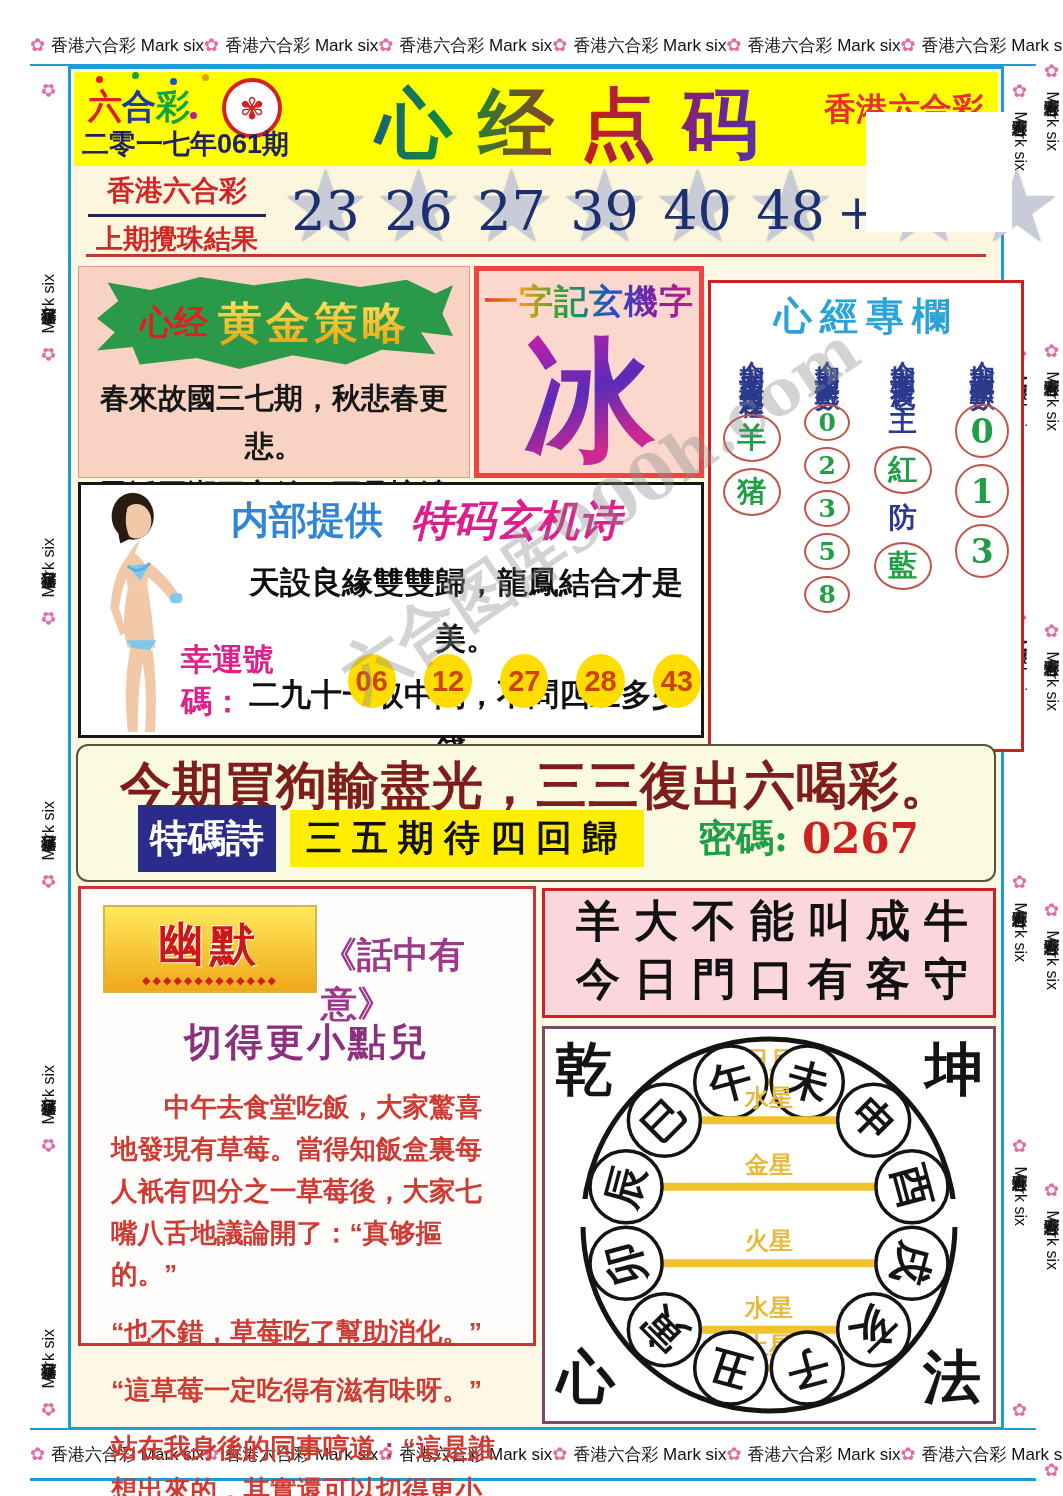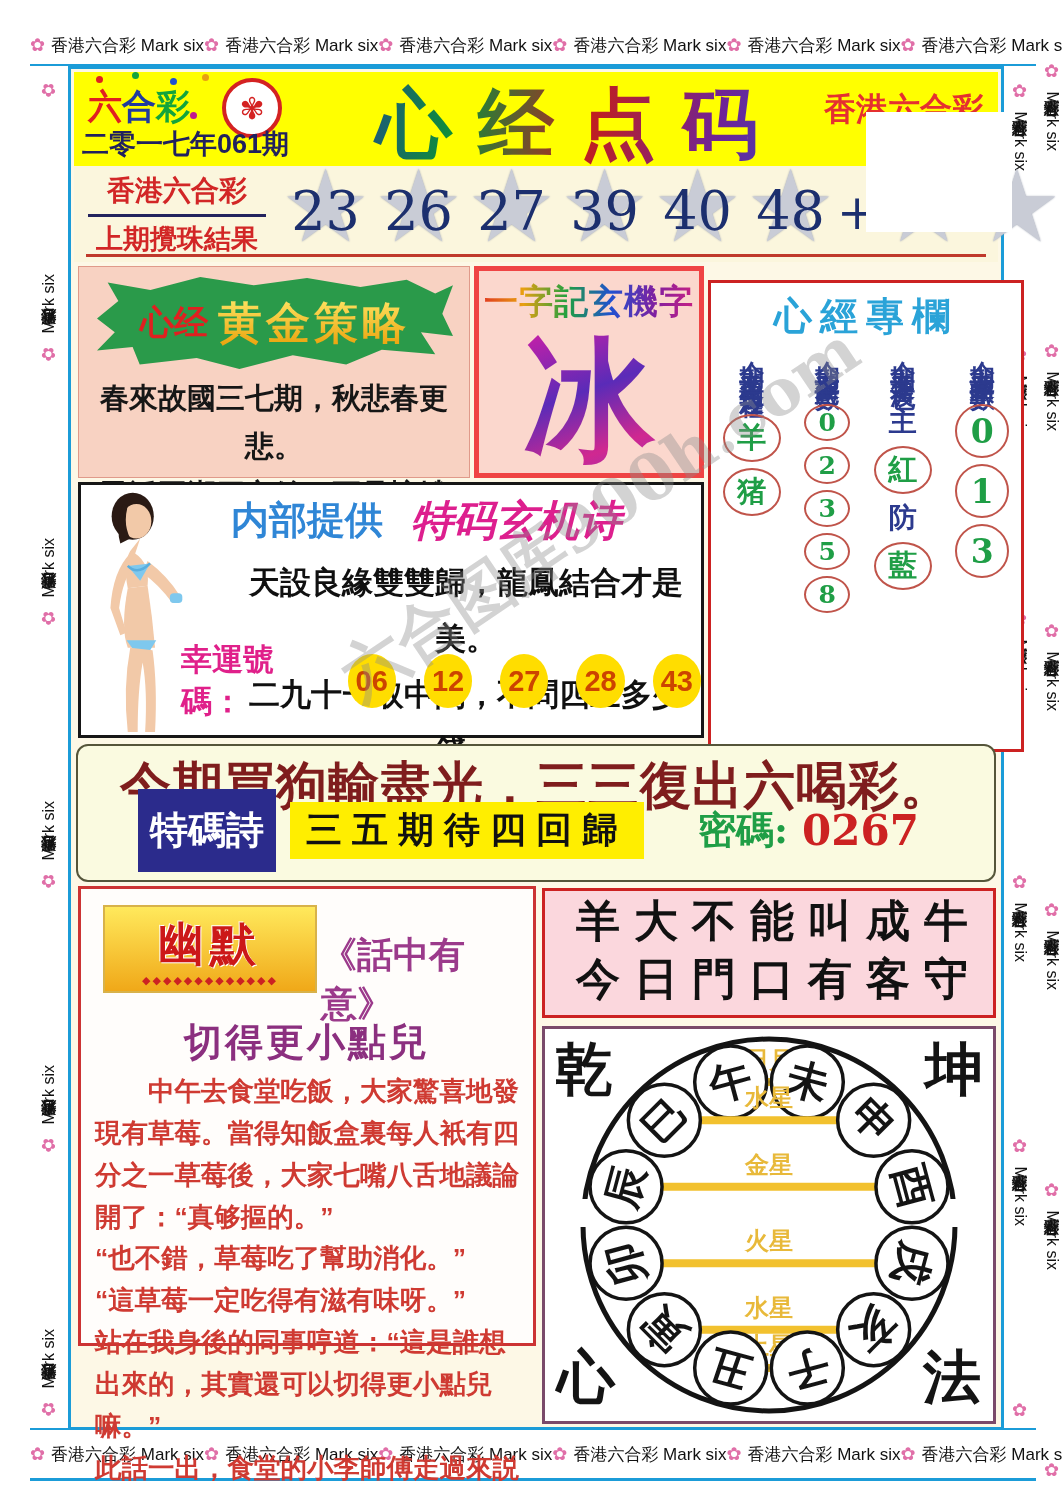--- a/index.html
+++ b/index.html
@@ -103,41 +103,41 @@
   .lucky-label{color:#e0208a;font-weight:bold;font-size:31px;}
   .lucky-num{width:54px;height:54px;border-radius:50%;background:#ffdd00;color:#cc4400;
              font-weight:bold;font-size:29px;display:flex;align-items:center;justify-content:center;}
   .woman{position:absolute;left:4px;top:4px;}
   
   .band{position:absolute;left:76px;top:744px;width:920px;height:138px;background:#fafae0;
         border:2px solid #55553a;border-radius:12px;box-sizing:border-box;}
   .band-main{margin-top:6px;text-align:center;font-size:51px;font-weight:bold;color:#7f1d1d;
              font-family:"DejaVu Serif",serif;letter-spacing:1px;}
   .band-row{position:absolute;left:60px;bottom:8px;display:flex;align-items:center;gap:14px;}
-  .band-tag{background:#2b2b8c;color:#fff;font-size:38px;font-weight:bold;padding:16px 12px;
+  .band-tag{background:#2b2b8c;color:#fff;font-size:38px;font-weight:bold;padding:8px 12px;
             font-family:"DejaVu Serif",serif;}
   .band-tagpoem{background:#ffee00;color:#111;font-size:36px;font-weight:bold;padding:4px 16px;
                 font-family:"DejaVu Serif",serif;letter-spacing:10px;}
   .band-pass-label{color:#1f9e46;font-size:38px;font-weight:bold;margin-left:40px;font-family:"DejaVu Serif",serif;}
   .band-pass{color:#cc2222;font-size:42px;font-weight:bold;font-family:"DejaVu Serif",serif;}
   
   .box-humor{position:absolute;left:78px;top:886px;width:458px;height:460px;background:#fffdfb;
              border:3px solid #cc3333;box-sizing:border-box;}
   .humor-badge{position:absolute;left:22px;top:16px;width:210px;height:84px;
                background:linear-gradient(180deg,#ffe95c,#f0a818);border:2px solid #d8b24a;
                display:flex;flex-direction:column;align-items:center;justify-content:center;}
   .humor-badge .txt{color:#cc1818;font-size:46px;font-weight:bold;font-family:"DejaVu Serif",serif;
                     text-shadow:1px 1px 0 #fff,-1px -1px 0 #fff;letter-spacing:6px;}
   .humor-badge .dia{color:#cc2222;font-size:11px;letter-spacing:2px;line-height:8px;}
   .humor-sub{position:absolute;left:240px;top:42px;font-size:36px;font-weight:bold;color:#9b3a8b;}
   .humor-heading{position:absolute;left:0;top:128px;width:100%;text-align:center;
                  font-size:38px;font-weight:bold;color:#8b2f7f;letter-spacing:3px;}
   .humor-story{position:absolute;left:14px;top:182px;right:12px;color:#cf3a32;font-weight:bold;
                font-size:26.5px;line-height:1.58;}
-  .humor-story p{margin:0;}
+  .humor-story p{margin:16px;}
   .humor-story p.ind{text-indent:2em;}
   
   .box-couplet{position:absolute;left:542px;top:888px;width:454px;height:130px;background:#fbd7dd;
                border:3px solid #cc2222;box-sizing:border-box;text-align:center;}
   .couplet-line{font-family:"DejaVu Serif",serif;font-weight:bold;color:#111;font-size:44px;
                 letter-spacing:14px;line-height:1.28;margin-top:2px;margin-left:20px;}
   .box-wheel{position:absolute;left:542px;top:1026px;width:454px;height:398px;background:#ffffff;
              border:3px solid #7a4a6a;box-sizing:border-box;}
   .corner{position:absolute;font-family:"DejaVu Serif",serif;font-weight:bold;color:#141414;font-size:58px;}
   .corner.tl{left:10px;top:2px;}.corner.tr{right:10px;top:2px;}

